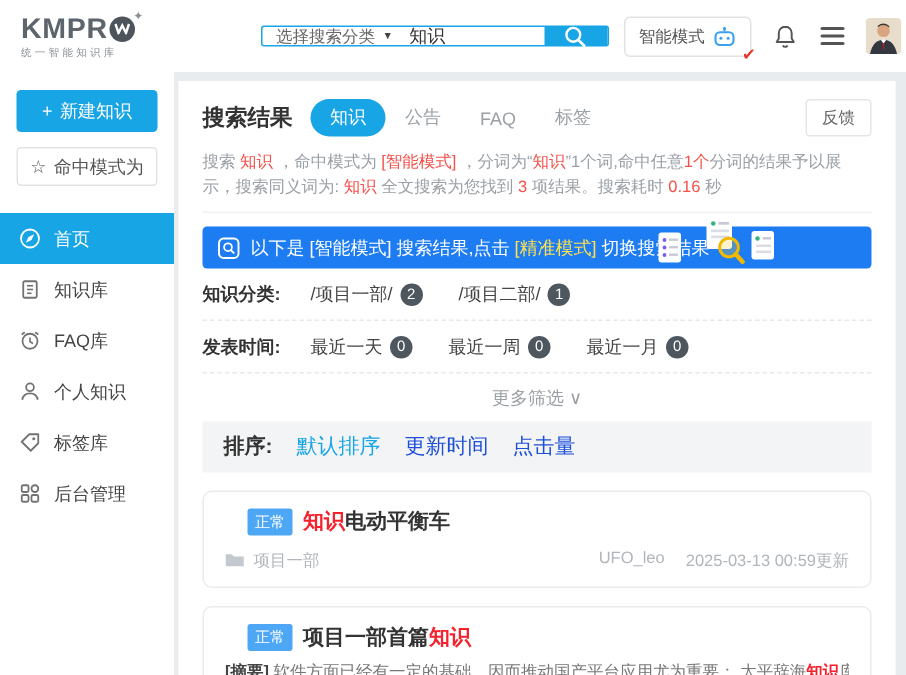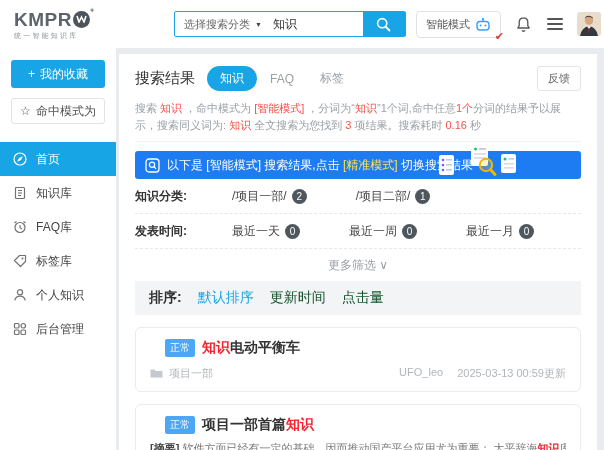--- a/index.html
+++ b/index.html
@@ -7,21 +7,21 @@
     font-family:"Liberation Sans","DejaVu Sans",sans-serif; background:#e9ecef; }
 
   
   .header { height:48px; background:#fff; display:flex; align-items:center; padding:13px 14px; }
   .logo { display:flex; flex-direction:column; line-height:1; cursor:pointer; }
   .logo-row { display:flex; align-items:center; font-weight:800; font-size:19px; color:#5d646b; letter-spacing:.5px; }
   .logo-o { width:17px; height:17px; border-radius:50%; background:#4d545b; display:flex; align-items:center; justify-content:center; margin-left:1px; position:relative; }
   .logo-spark { position:absolute; top:-4px; right:-6px; font-size:8px; color:#8a9097; }
   .logo-tagline { font-size:7px; color:#8a9097; letter-spacing:2.2px; margin-top:3px; }
 
-  .searchbox { display:flex; margin-left:84px; border:1px solid #18a5e6; border-radius:2px; height:26px; align-items:stretch; background:#fff; }
+  .searchbox { display:flex; margin-left:84px; border:1px solid #18a5e6; border-radius:2px; height:14px; align-items:stretch; background:#fff; }
   .search-cat { display:flex; align-items:center; gap:5px; padding:0 9px; font-size:11px; color:#666; cursor:pointer; white-space:nowrap; }
   .caret { font-size:7px; color:#444; }
   .search-input { border:none; outline:none; width:92px; font-size:12px; color:#333; padding:0 2px; }
   .search-btn { width:42px; background:#18a5e6; border:none; display:flex; align-items:center; justify-content:center; cursor:pointer; }
 
   .mode-btn { position:relative; margin-left:10px; display:flex; align-items:center; gap:5px; border:1px solid #e2e2e2; border-radius:4px; padding:5px 9px; font-size:11px; color:#555; background:#fff; cursor:pointer; white-space:nowrap; }
   .mode-check { position:absolute; right:-4px; bottom:-6px; color:#e23b2e; font-weight:bold; font-size:11px; }
 
   .bell { margin-left:14px; cursor:pointer; display:flex; }
   .burger { margin-left:15px; display:flex; flex-direction:column; gap:3px; cursor:pointer; }
@@ -37,46 +37,46 @@
   .menu-item { height:34px; display:flex; align-items:center; gap:9px; padding-left:13px; font-size:12px; color:#444; cursor:pointer; }
   .menu-item svg { opacity:.75; flex-shrink:0; }
   .menu-item.active { background:#18a5e6; color:#fff; }
   .menu-item.active svg { opacity:1; }
 
   .content-wrap { flex:1; background:#e9ecef; padding:6px 7px 0 3px; overflow:hidden; }
   .panel { background:#fff; height:100%; padding:12px 16px 0; overflow:hidden; position:relative; }
 
   
   .title-row { display:flex; align-items:center; }
-  .page-title { font-size:15px; font-weight:normal; color:#333; margin:0; }
+  .page-title { font-size:15px; font-weight:bold; color:#333; margin:0; }
   .tabs { display:flex; align-items:center; margin-left:12px; }
   .tab { padding:4px 13px; font-size:12px; color:#9aa0a6; border-radius:14px; cursor:pointer; }
   .tab.active { background:#18a5e6; color:#fff; }
   .feedback { margin-left:auto; border:1px solid #e5e5e5; background:#fff; border-radius:3px; padding:4px 10px; font-size:11px; color:#666; cursor:pointer; }
 
   
   .meta { margin-top:9px; font-size:11px; color:#9aa0a6; line-height:1.55; border-bottom:1px solid #f2f2f2; padding-bottom:7px; }
   .red { color:#f4514a; }
 
   
   .banner { margin-top:9px; position:relative; background:#1d7cf2; border-radius:3px; height:28px; display:flex; align-items:center; padding:0 10px; color:#fff; font-size:12px; gap:7px; }
   .banner .yellow { color:#ffe14d; cursor:pointer; }
   .banner-deco { position:absolute; right:58px; top:-9px; pointer-events:none; }
 
   
-  .filter-row { display:flex; align-items:center; font-size:12px; padding:9px 0 8px; border-bottom:1px dashed #e8e8e8;gap:25px; }
+  .filter-row { display:flex; align-items:center; font-size:12px; padding:9px 0 8px; border-bottom:1px dashed #e8e8e8; }
   .filter-label { font-weight:bold; color:#333; width:72px; flex-shrink:0; }
   .filter-link { display:flex; align-items:center; gap:5px; margin-right:24px; color:#444; cursor:pointer; }
   .count-badge { min-width:15px; height:15px; border-radius:8px; background:#4e565e; color:#fff; font-size:10px; display:inline-flex; align-items:center; justify-content:center; padding:0 2px; }
   .more-filter { text-align:center; color:#9aa0a6; font-size:12px; padding:8px 0 7px; cursor:pointer; }
 
   
   .sort-bar { background:#f3f4f6; display:flex; align-items:center; gap:16px; font-size:14px; padding:8px 14px; margin-bottom:12px; }
   .sort-label { font-weight:bold; color:#333; }
-  .sort-opt { color:#14532d; cursor:pointer; }
+  .sort-opt { color:#1d4ed8; cursor:pointer; }
   .sort-opt.active { color:#18a5e6; }
 
   
   .card { border:1px solid #ebebeb; border-radius:6px; padding:11px 14px 10px; margin-bottom:12px; background:#fff; }
   .card-title { display:flex; align-items:center; gap:7px; font-size:14px; font-weight:bold; color:#333; cursor:pointer;padding-left:15px; }
   .status { background:#4da7f5; color:#fff; font-size:10px; font-weight:normal; padding:2px 5px; border-radius:2px; flex-shrink:0; }
   .title-hl { color:#f5222d; }
   .snippet { margin-top:6px; font-size:11px; color:#777; line-height:1.5; white-space:nowrap; overflow:hidden; }
   .snip-label { color:#444; font-weight:bold; }
   .snip-hl { color:#f5222d; font-weight:bold; }
@@ -153,21 +153,21 @@
         <path d="M11.4 16.6 L12.6 16.6 L12.4 21 L11.6 21 Z" fill="#b22222"></path>
       </svg>
   </div>
 </div>
 
 <div class="app">
 
   <div class="sidebar">
     <button class="btn-new">
       <span>+</span>
-      <span>我的收藏</span>
+      <span>新建知识</span>
     </button>
     <button class="btn-fav">
       <span>☆</span>
       <span>命中模式为</span>
     </button>
 
     <div class="menu">
       <div class="menu-item active">
         <span style="display:flex;">
           <svg width="14" height="14" viewBox="0 0 14 14">
@@ -195,34 +195,34 @@
               <path d="M7 5 v2.8 l2 1.2" fill="none" stroke="currentColor" stroke-width="1.1"></path>
               <line x1="1.5" y1="3" x2="3.5" y2="1.5" stroke="currentColor" stroke-width="1.2"></line>
               <line x1="12.5" y1="3" x2="10.5" y2="1.5" stroke="currentColor" stroke-width="1.2"></line>
             </svg>
         </span>
         <span>FAQ库</span>
       </div>
       <div class="menu-item">
         <span style="display:flex;">
           <svg width="14" height="14" viewBox="0 0 14 14">
+              <circle cx="7" cy="4.2" r="2.6" fill="none" stroke="currentColor" stroke-width="1.2"></circle>
+              <path d="M1.8 12.5 Q2.6 8.2 7 8.2 Q11.4 8.2 12.2 12.5" fill="none" stroke="currentColor" stroke-width="1.2"></path>
+            </svg>
+        </span>
+        <span>个人知识</span>
+      </div>
+      <div class="menu-item">
+        <span style="display:flex;">
+          <svg width="14" height="14" viewBox="0 0 14 14">
               <path d="M1.5 6.5 L6.5 1.5 H12.5 V7.5 L7.5 12.5 Z" fill="none" stroke="currentColor" stroke-width="1.2" stroke-linejoin="round"></path>
               <circle cx="9.5" cy="4.5" r="1" fill="currentColor"></circle>
             </svg>
         </span>
         <span>标签库</span>
-      </div>
-      <div class="menu-item">
-        <span style="display:flex;">
-          <svg width="14" height="14" viewBox="0 0 14 14">
-              <circle cx="7" cy="4.2" r="2.6" fill="none" stroke="currentColor" stroke-width="1.2"></circle>
-              <path d="M1.8 12.5 Q2.6 8.2 7 8.2 Q11.4 8.2 12.2 12.5" fill="none" stroke="currentColor" stroke-width="1.2"></path>
-            </svg>
-        </span>
-        <span>个人知识</span>
       </div>
       <div class="menu-item">
         <span style="display:flex;">
           <svg width="14" height="14" viewBox="0 0 14 14">
               <rect x="1.5" y="1.5" width="4.5" height="4.5" rx="1" fill="none" stroke="currentColor" stroke-width="1.2"></rect>
               <rect x="8" y="1.5" width="4.5" height="4.5" rx="2.2" fill="none" stroke="currentColor" stroke-width="1.2"></rect>
               <rect x="1.5" y="8" width="4.5" height="4.5" rx="1" fill="none" stroke="currentColor" stroke-width="1.2"></rect>
               <rect x="8" y="8" width="4.5" height="4.5" rx="1" fill="none" stroke="currentColor" stroke-width="1.2"></rect>
             </svg>
         </span>
@@ -231,20 +231,21 @@
     </div>
   </div>
 
   <div class="content-wrap">
     <div class="panel">
 
       <div class="title-row">
         <h1 class="page-title">搜索结果</h1>
         <div class="tabs">
           <span class="tab active">知识</span>
+          <span class="tab">公告</span>
           <span class="tab">FAQ</span>
           <span class="tab">标签</span>
         </div>
         <button class="feedback">反馈</button>
       </div>
 
       <div class="meta">
         <span>搜索 </span><span class="red">知识</span><span> ，命中模式为 </span><span class="red">[智能模式]</span><span> ，分词为“</span><span class="red">知识</span><span>”1个词,命中任意</span><span class="red">1个</span><span>分词的结果予以展示，搜索同义词为: </span><span class="red">知识</span><span> 全文搜索为您找到 </span><span class="red">3</span><span> 项结果。搜索耗时 </span><span class="red">0.16</span><span> 秒</span>
       </div>
 

